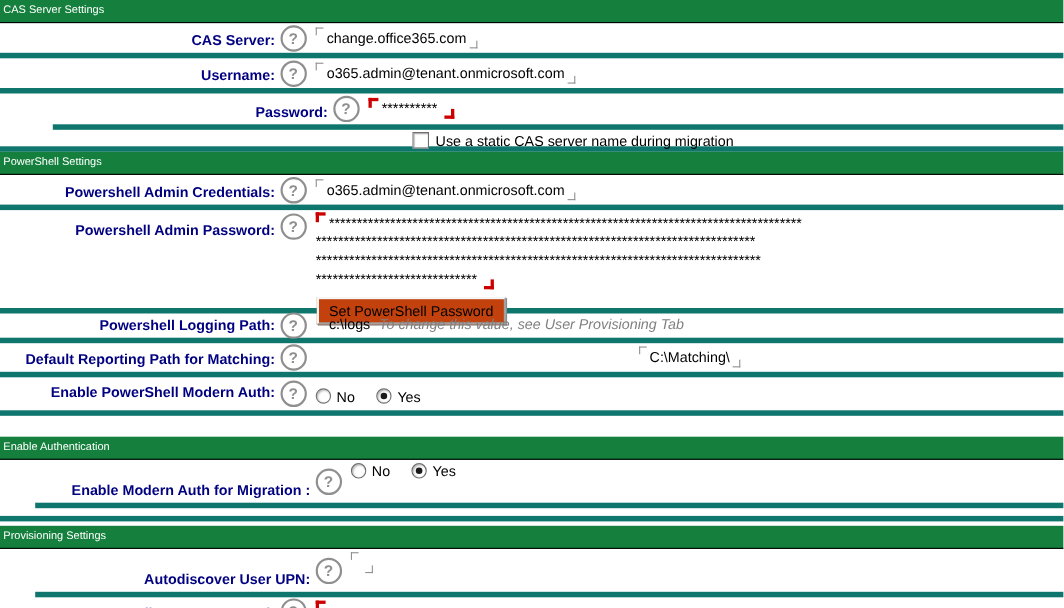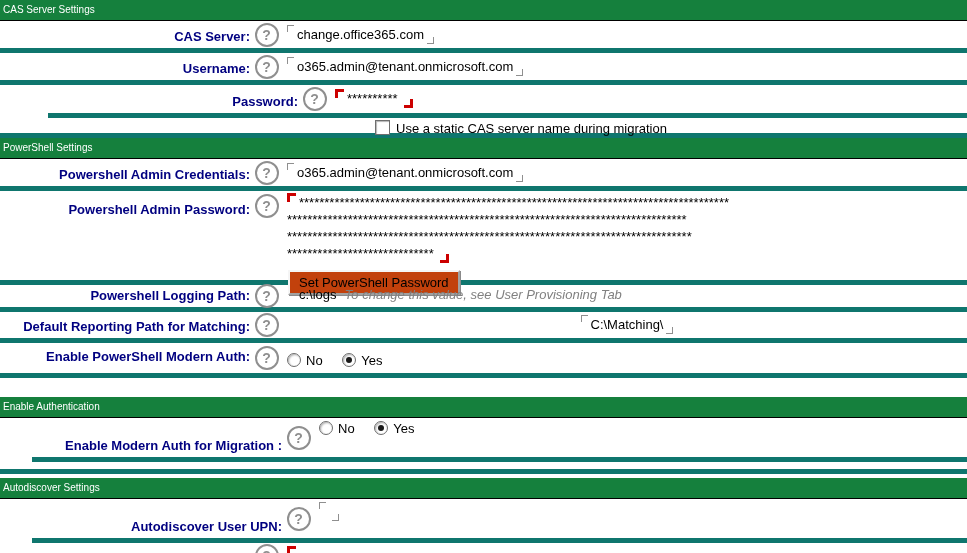--- a/index.html
+++ b/index.html
@@ -187,21 +187,21 @@
     <div class="cell-value" style="padding-top:3px;">
       <span class="radio"></span><span class="radio-label">No</span>
       <span class="radio checked"></span><span class="radio-label">Yes</span>
     </div>
   </div>
 
   <div class="row h12"></div>
   <div class="gap4"></div>
 
   <div class="section-header">
-    <span>Autodiscover Settings</span>
+    <span>Provisioning Settings</span>
   </div>
 
   <div class="row h29">
     <div class="cell-label">Autodiscover User UPN:</div>
     <div class="cell-icon">
         <span class="qicon">?</span>
       </div>
     <div class="cell-value" style="padding-top:3px;">
       <span class="mk mk-tl-gray"></span><span></span><span class="mk mk-br-gray"></span>
     </div>

